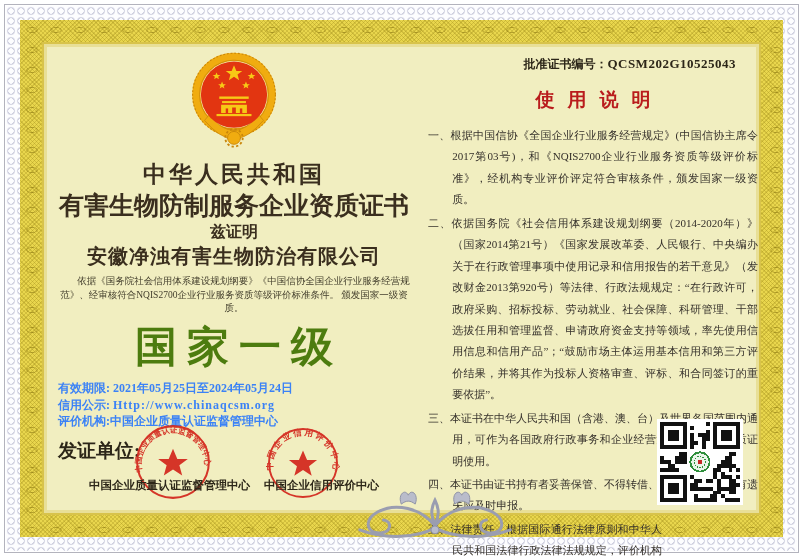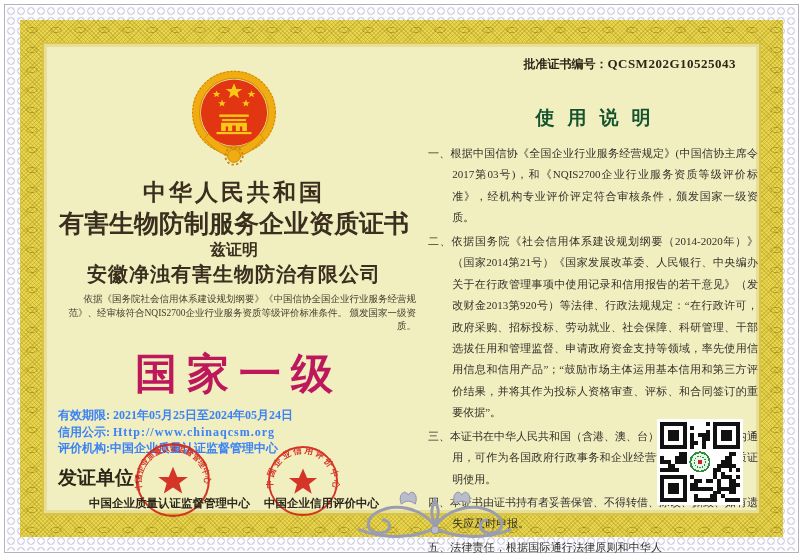--- a/index.html
+++ b/index.html
@@ -13,46 +13,46 @@
         background-size:10px 10px;}
   .gold{position:absolute;inset:20px;background-color:#e9d64d;
         background-image:
           radial-gradient(ellipse 8px 4px at 50% 50%, rgba(130,110,10,0) 55%, rgba(130,110,10,.55) 62%, rgba(130,110,10,0) 78%),
           repeating-linear-gradient(45deg, rgba(160,140,25,.32) 0 1px, transparent 1px 3px),
           repeating-linear-gradient(-45deg, rgba(160,140,25,.32) 0 1px, transparent 1px 3px);
         background-size:24px 20px, auto, auto;}
   .inner{position:absolute;inset:42px;background:#f1eec0;border:2px solid #d8c34b;
          box-shadow:inset 0 0 0 3px rgba(216,195,75,.35);}
   
-  .left-col{position:absolute;left:48px;top:64px;width:372px;height:466px;
+  .left-col{position:absolute;left:48px;top:46px;width:372px;height:466px;
             text-align:center;color:#3a2e1e;}
   .emblem{width:92px;height:104px;margin-top:4px;}
   .t-country{font-size:23px;font-weight:bold;letter-spacing:3px;margin-top:2px;line-height:1.3;}
   .t-cert{font-size:25px;font-weight:bold;line-height:1.3;}
   .t-certify{font-size:16px;font-weight:bold;line-height:1.3;}
   .t-company{font-size:20px;font-weight:bold;letter-spacing:1px;line-height:1.3;}
-  .t-basis{font-size:9.5px;text-align:right;text-indent:2em;line-height:1.42;
-           margin:6px 4px 13px;color:#45402e;}
-  .t-grade{font-size:42px;font-weight:bold;color:#be185d;letter-spacing:10px;
+  .t-basis{font-size:9.5px;text-align:center;text-indent:2em;line-height:1.42;
+           margin:6px 4px 4px;color:#45402e;}
+  .t-grade{font-size:42px;font-weight:bold;color:#4d7c0f;letter-spacing:10px;
            text-indent:10px;line-height:1.3;}
   .info{text-align:left;margin:6px 0 0 10px;font-size:12px;font-weight:bold;
         line-height:1.38;color:#3b82f6;}
   .info .url{letter-spacing:1px;}
   .issuer{text-align:left;margin:8px 0 0 10px;font-size:19px;font-weight:bold;color:#2c2618;}
   .seal{position:absolute;width:78px;height:78px;opacity:.92;}
   .seal1{left:86px;top:377px;}
   .seal2{left:218px;top:380px;width:74px;height:74px;}
   .caption-row{position:absolute;top:432px;left:0;width:100%;display:flex;
                justify-content:center;gap:14px;font-size:11.5px;font-weight:bold;color:#2c2618;}
   
   .right-col{position:absolute;left:428px;top:56px;width:330px;color:#35302a;}
   .approval{text-align:right;padding-right:22px;font-size:12px;font-weight:bold;color:#2c2618;}
   .approval .num{font-size:13px;letter-spacing:.5px;}
   .u-title{text-align:center;font-size:19px;font-weight:bold;letter-spacing:13px;
-           text-indent:13px;margin-top:32px;color:#14532d;}
+           text-indent:13px;margin-top:14px;color:#b91c1c;}
   .u-list{margin-top:12px;font-size:11px;line-height:1.95;text-align:justify;}
   .u-item{padding-left:2.2em;text-indent:-2.2em;margin-top:2px;}
   .u-item.narrow{margin-right:96px;}
   .qr{position:absolute;left:232px;top:366px;width:80px;height:80px;background:#fff;
       box-shadow:0 0 0 3px #fff;}
   
   .flourish{position:absolute;left:326px;top:486px;width:218px;height:60px;}
 </style>
 </head>
 <body>

